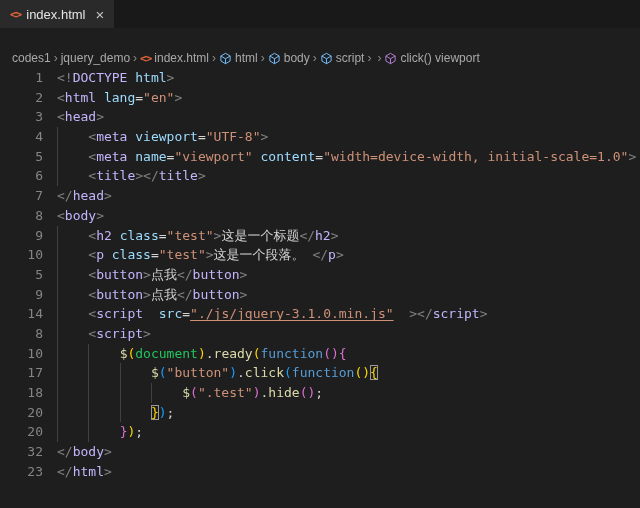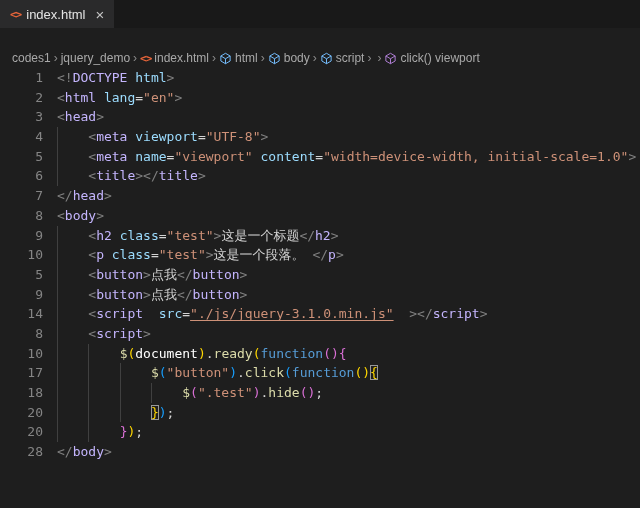--- a/index.html
+++ b/index.html
@@ -25,21 +25,21 @@
   .lc{position:relative;margin-left:14px;white-space:pre;flex:1;overflow:hidden;}
   .guide{position:absolute;top:0;bottom:0;width:1px;background:#404040;}
   .tk-ws{color:#d4d4d4}
   .tk-pun{color:#808080}
   .tk-tag{color:#c4b5fd}
   .tk-attr{color:#9cdcfe}
   .tk-str{color:#ce9178}
   .tk-txt{color:#d4d4d4}
   .tk-kw{color:#569cd6}
   .tk-fn{color:#dcdcaa}
-  .tk-var{color:#ffffff}
+  .tk-var{color:#22c55e}
   .tk-b1{color:#ffd700}
   .tk-b2{color:#da70d6}
   .tk-b3{color:#179fff}
   .tk-lnk{color:#ce9178;text-decoration:underline;text-underline-offset:2px;}
   .tk-match{outline:1px solid #999;outline-offset:-1px;}
 </style>
 </head>
 <body>
 
 <div class="tabbar">
@@ -173,16 +173,20 @@
     </div>
     <div class="line">
       <div class="ln">20</div>
       <div class="lc"><span class="guide" style="left: calc(0ch);"></span><span class="guide" style="left: calc(4ch);"></span><span class="guide" style="left: calc(8ch);"></span><span class="tk-ws">            </span><span class="tk-b1 tk-match">}</span><span class="tk-b3">)</span><span class="tk-txt">;</span></div>
     </div>
     <div class="line">
       <div class="ln">20</div>
       <div class="lc"><span class="guide" style="left: calc(0ch);"></span><span class="guide" style="left: calc(4ch);"></span><span class="tk-ws">        </span><span class="tk-b2">}</span><span class="tk-b1">)</span><span class="tk-txt">;</span></div>
     </div>
     <div class="line">
-      <div class="ln">28</div>
+      <div class="ln">32</div>
       <div class="lc"><span class="tk-pun">&lt;/</span><span class="tk-tag">body</span><span class="tk-pun">&gt;</span></div>
+    </div>
+    <div class="line">
+      <div class="ln">23</div>
+      <div class="lc"><span class="tk-pun">&lt;/</span><span class="tk-tag">html</span><span class="tk-pun">&gt;</span></div>
     </div>
   </div>
 
 </body></html>

